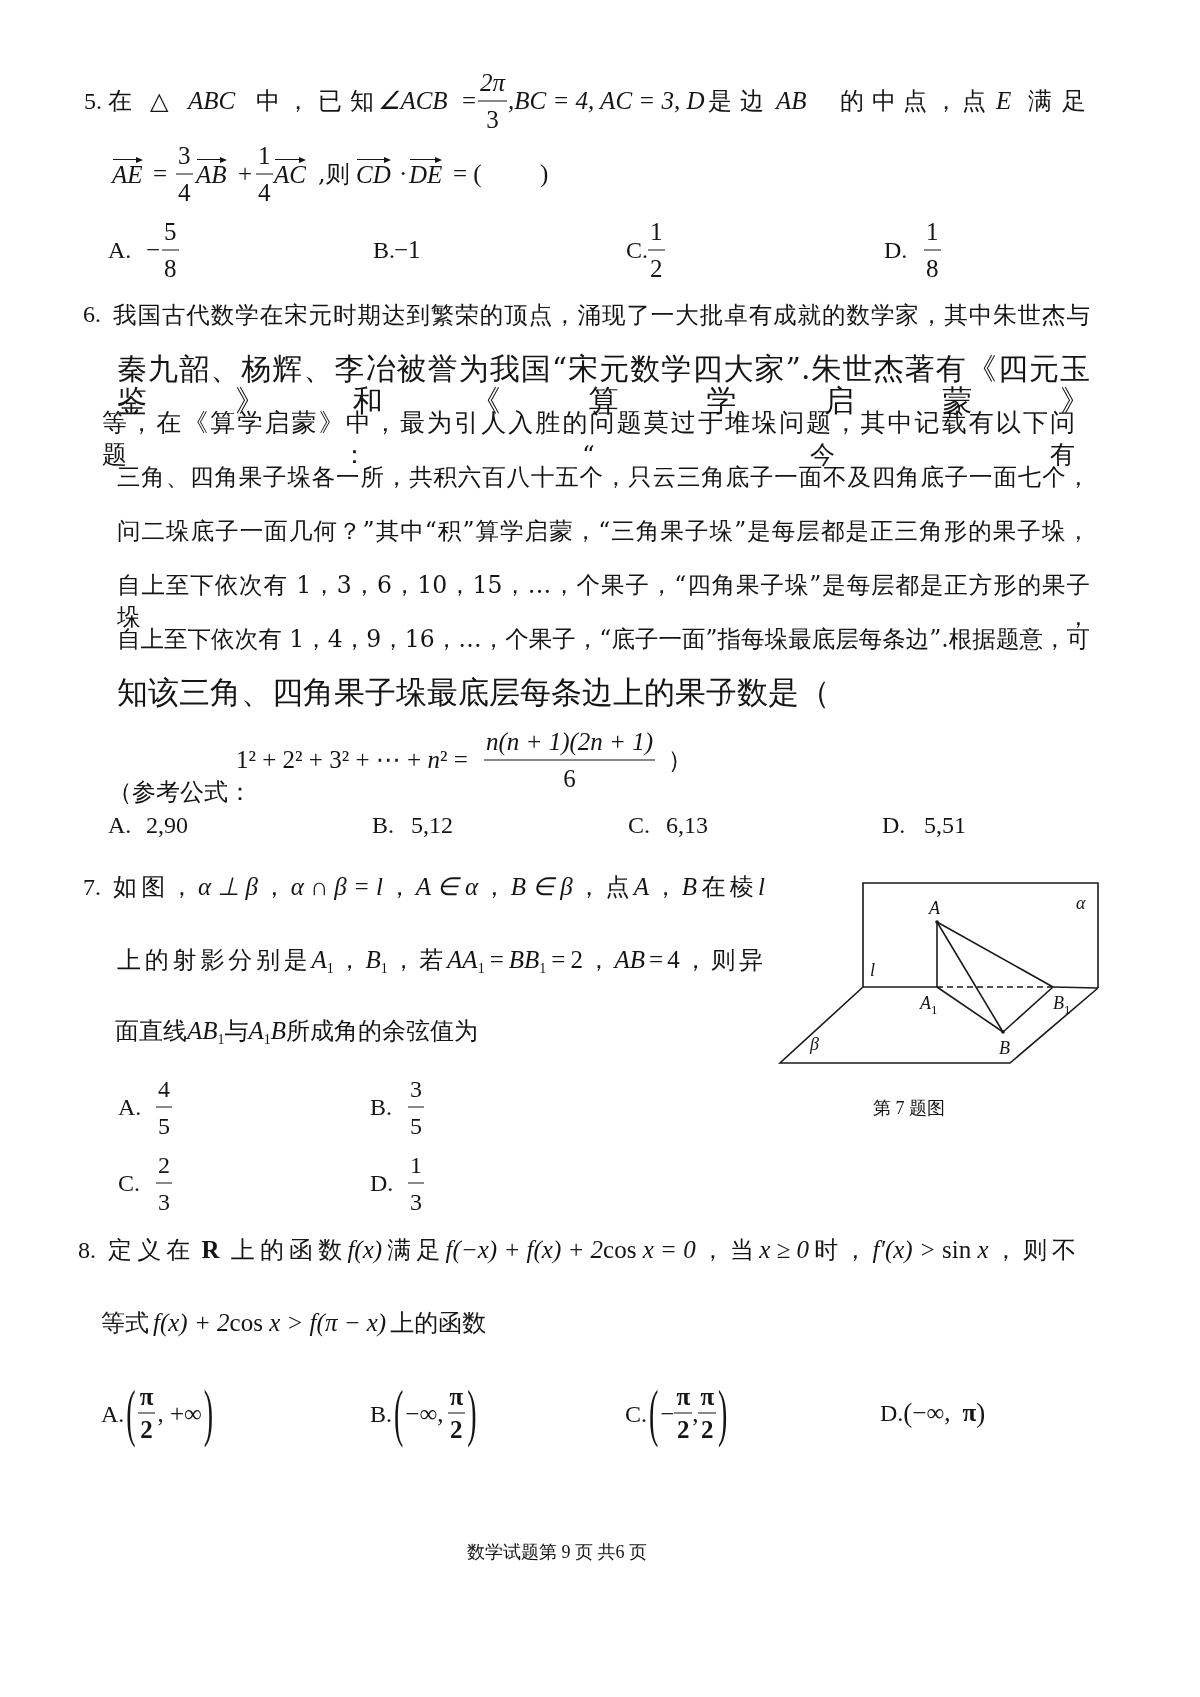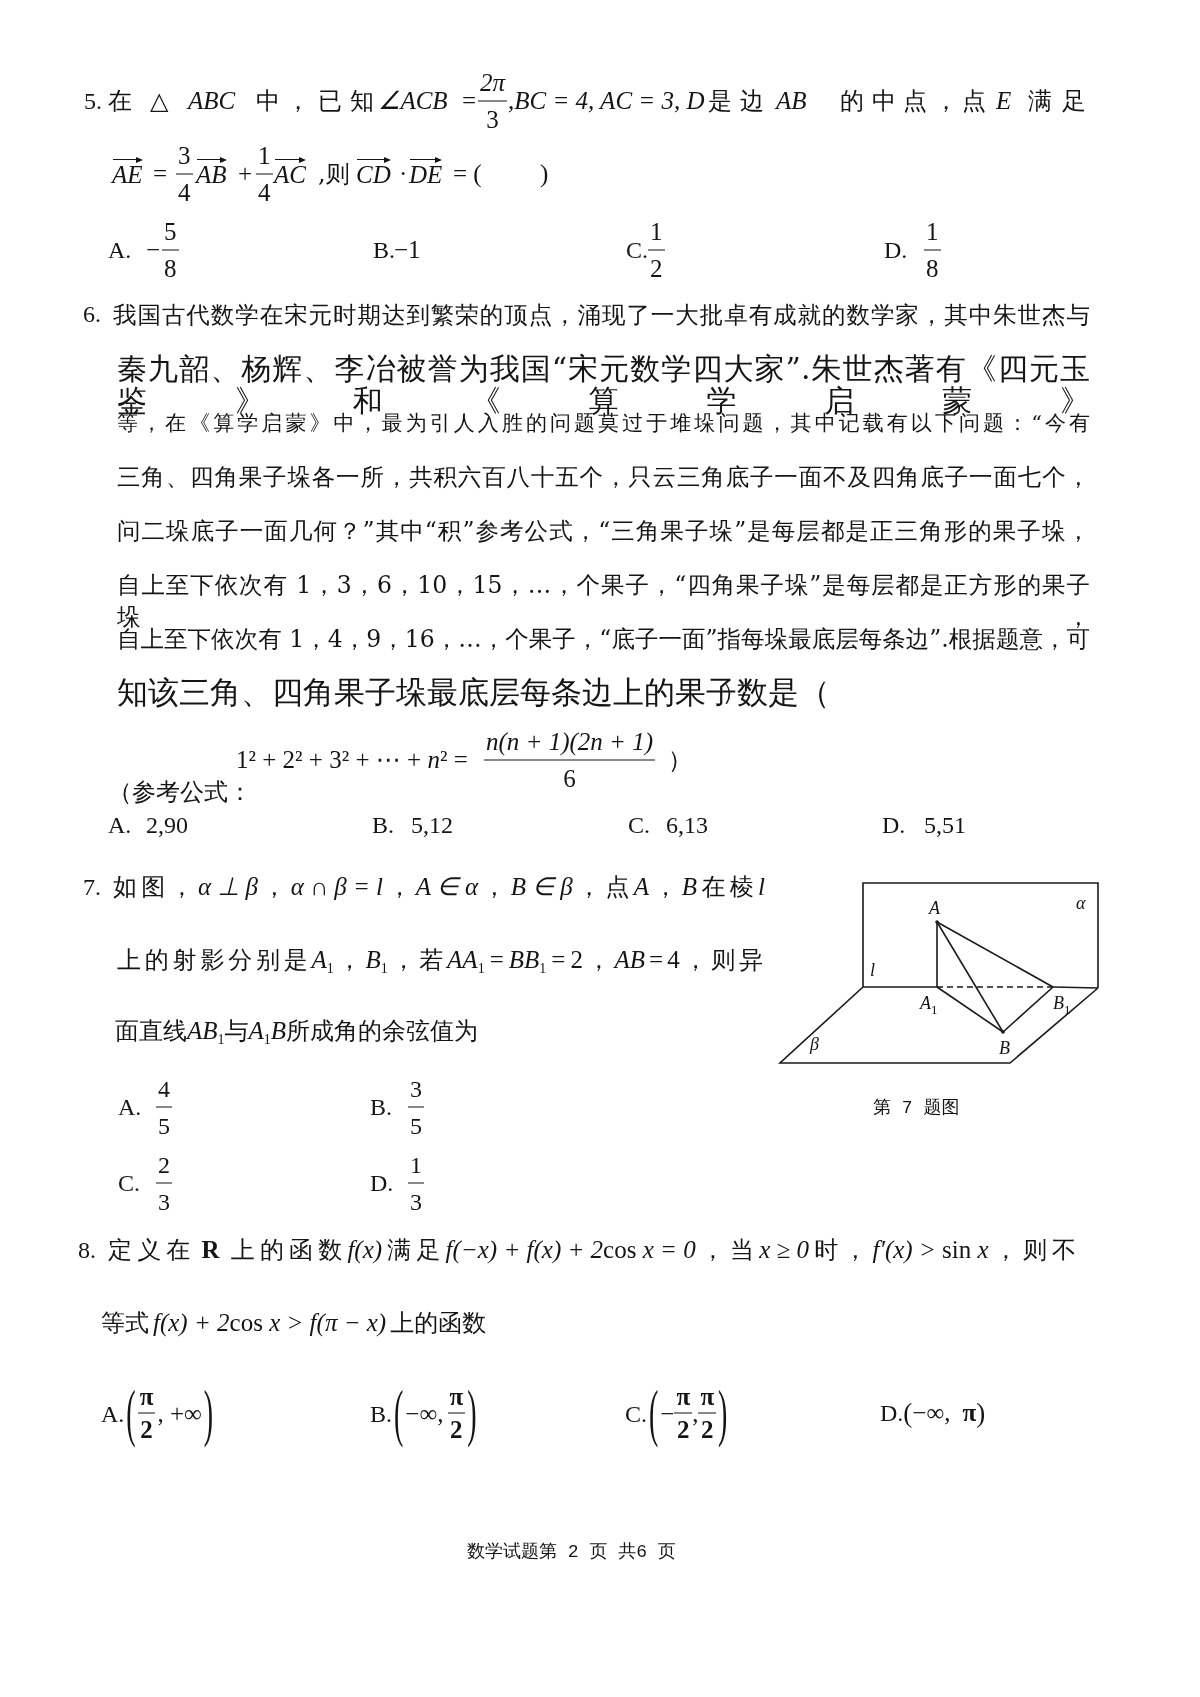--- a/index.html
+++ b/index.html
@@ -1,19 +1,19 @@
 <!DOCTYPE html>
 <html><head>
 <meta charset="utf-8">
 <style>
   html, body { margin:0; padding:0; background:#ffffff; }
   #page { position:relative; width:1200px; height:1697px; background:#ffffff; overflow:hidden; color:#151515; }
   .t { position:absolute; transform:translateY(-50%); white-space:nowrap; line-height:30px; }
   .cn { font-family:"DejaVu Serif", serif; font-size:24px; }
-  .cn-s { font-family:Liberation Mono, monospace; font-size:18px; }
+  .cn-s { font-family:Liberation Serif, serif; font-size:18px; }
   .mi { font-family:"Liberation Serif", serif; font-style:italic; font-size:25px; }
   .mu { font-family:"Liberation Serif", serif; font-style:normal; font-size:25px; }
   .lbl { font-family:"Liberation Serif", serif; font-style:normal; font-size:24px; }
   .bold { font-weight:bold; }
   .ib { display:inline-block; }
   .frac { display:inline-flex; flex-direction:column; align-items:center; line-height:26px; }
   .frac > .n, .frac > .d { display:block; padding:0 2px; }
   .frac > .bar { display:block; align-self:stretch; border-top:1.3px solid #151515; margin:5px 0; height:0; }
   .frac.tight > .bar { margin:3px 0; }
   .vec { padding-top:2px;font-style:italic; }
@@ -102,23 +102,23 @@
       <span class="n">1</span>
       <span class="bar"></span>
       <span class="d">8</span>
     </span>
   </div>
 
   <div>
     <span class="t lbl" style="left:83px;top:314px">6.</span>
     <div class="jl cn" style="left:113px;top:299px;width:977px;font-size:23.5px">我国古代数学在宋元时期达到繁荣的顶点，涌现了一大批卓有成就的数学家，其中朱世杰与</div>
     <div class="jl cn" style="left:117px;top:353px;width:973px;font-size:30px">秦九韶、杨辉、李冶被誉为我国“宋元数学四大家”.朱世杰著有《四元玉鉴》和《算学启蒙》</div>
-    <div class="jl cn" style="left:117px;top:407px;width:973px;font-size:21px">等，在《算学启蒙》中，最为引人入胜的问题莫过于堆垛问题，其中记载有以下问题：“今有</div>
+    <div class="jl cn" style="left:102px;top:407px;width:973px;font-size:25px">等，在《算学启蒙》中，最为引人入胜的问题莫过于堆垛问题，其中记载有以下问题：“今有</div>
     <div class="jl cn" style="left:117px;top:461px;width:973px;font-size:23.5px">三角、四角果子垛各一所，共积六百八十五个，只云三角底子一面不及四角底子一面七个，</div>
-    <div class="jl cn" style="left:117px;top:515px;width:973px;font-size:23.5px">问二垛底子一面几何？”其中“积”参考公式，“三角果子垛”是每层都是正三角形的果子垛，</div>
+    <div class="jl cn" style="left:117px;top:515px;width:973px;font-size:23.5px">问二垛底子一面几何？”其中“积”算学启蒙，“三角果子垛”是每层都是正三角形的果子垛，</div>
     <div class="jl cn" style="left:117px;top:569px;width:973px;font-size:23.5px">自上至下依次有 1，3，6，10，15，…，个果子，“四角果子垛”是每层都是正方形的果子垛，</div>
     <div class="jl cn" style="left:117px;top:623px;width:973px;font-size:23.5px">自上至下依次有 1，4，9，16，…，个果子，“底子一面”指每垛最底层每条边”.根据题意，可</div>
     <span class="t cn" style="left:117px;top:692px;font-size:31px">知该三角、四角果子垛最底层每条边上的果子数是（</span>
     <span class="t cn" style="left:722px;top:692px;font-size:23.5px">）</span>
 
     <span class="t cn" style="left:108px;top:792px">（参考公式：</span>
     <span class="t mu" style="left:236px;top:760px"><span>1² + 2² + 3² + ⋯ + </span><span class="mi">n</span><span>² =</span></span>
     <span class="t frac mi" style="left:484px;top:760px">
       <span class="n">n(n + 1)(2n + 1)</span>
       <span class="bar"></span>
@@ -240,14 +240,14 @@
     </div>
     <div class="t row" style="left:880px;top:1413px">
       <span class="lbl">D.</span>
       <span class="mu" style="font-size:27px">(</span>
       <span class="mu" style="margin-right:12px">−∞,</span>
       <span class="mu bold">π</span>
       <span class="mu" style="font-size:27px">)</span>
     </div>
   </div>
 
-  <span class="t cn-s" style="left:467px;top:1552px">数学试题第 2 页 共6 页</span>
+  <span class="t cn-s" style="left:467px;top:1552px">数学试题第 9 页 共6 页</span>
 </div>
 
 </body></html>

